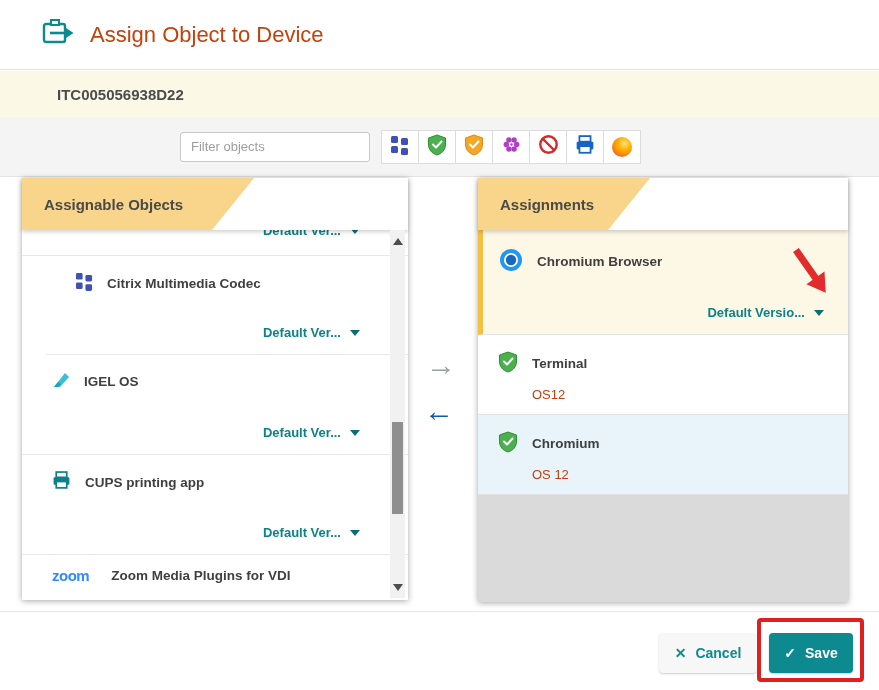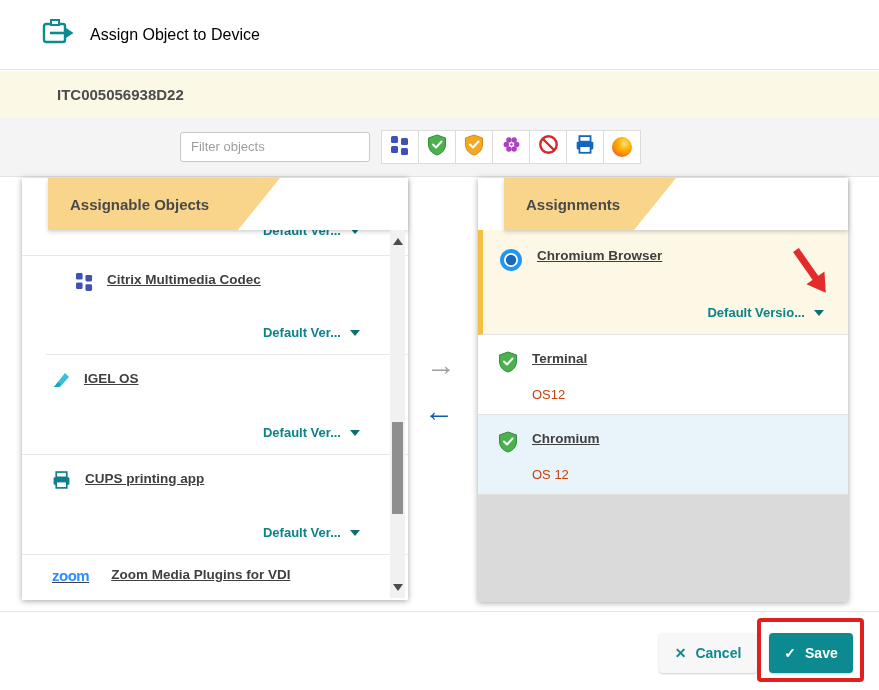--- a/index.html
+++ b/index.html
@@ -2,54 +2,54 @@
 <html><head>
 <meta charset="utf-8">
 <style>
   * { margin:0; padding:0; box-sizing:border-box; }
   html,body { width:879px; height:690px; background:#fff; }
   body { font-family:"Liberation Sans", sans-serif; color:#444; position:relative; overflow:hidden; }
 
   
   .title-bar { position:absolute; top:0; left:0; width:879px; height:70px; background:#fff;
     border-bottom:1px solid #e4e4e4; display:flex; align-items:center; padding-left:42px; gap:16px; }
-  .title-text { font-size:16px; color:#000000; }
+  .title-text { font-size:22px; color:#c2410c; }
 
   
   .device-row { position:absolute; top:71px; left:0; width:879px; height:46px; background:#fcf8e6;
     display:flex; align-items:center; padding-left:57px; }
   .device-id { font-size:15px; font-weight:bold; color:#4c4c4c; }
 
   
   .toolbar { position:absolute; top:117px; left:0; width:879px; height:60px; background:#f4f4f4;
     border-bottom:1px solid #e3e3e3; display:flex; align-items:center; }
   .filter-input { margin-left:180px; width:190px; height:30px; border:1px solid #c9c9c9; border-radius:3px;
     padding:0 10px; font-size:13px; color:#555; background:#fff; font-family:"Liberation Sans",sans-serif; }
   .filter-input::placeholder { color:#9e9e9e; }
   .icon-strip { display:flex; margin-left:12px; }
   .icell { width:38px; height:34px; background:#fff; border:1px solid #dcdcdc; margin-left:-1px;
     display:flex; align-items:center; justify-content:center; }
   .ffx { width:20px; height:20px; border-radius:50%;
     background: radial-gradient(circle at 62% 32%, #ffe082 0%, #ffb300 35%, #fb8c00 60%, #ef5350 82%, #e91e63 100%); }
 
   
-  .panel { position:absolute; background:#fff; box-shadow:0 1px 6px rgba(0,0,0,0.35);padding-left:26px; }
+  .panel { position:absolute; background:#fff; box-shadow:0 1px 6px rgba(0,0,0,0.35); }
   .panel-left { left:22px; top:178px; width:386px; height:422px; }
   .panel-right { left:478px; top:178px; width:370px; height:424px; }
   .phead { position:relative; height:52px; background:#fff; box-shadow:0 2px 4px rgba(0,0,0,0.18); z-index:2; }
   .ptab { position:absolute; left:0; top:0; height:52px; background:#f8d58a;
     clip-path:polygon(0 0, 100% 0, calc(100% - 42px) 100%, 0 100%);
     display:flex; align-items:center; padding-left:22px; font-weight:bold; font-size:15px; color:#4a4a4a; }
   .ptab-left { width:232px; }
   .ptab-right { width:172px; }
   .plist { position:absolute; left:0; top:52px; right:0; bottom:0; overflow:hidden; display:flex; flex-direction:column; }
 
   .obj-row { position:relative; border-bottom:1px solid #e8e8e8; background:#fff; }
-  .obj-label { position:absolute; left:30px; top:16px; display:flex; gap:14px;
-    font-weight:bold; font-size:13.5px; color:#3f3f3f; white-space:nowrap;text-decoration:underline; }
+  .obj-label { position:absolute; left:30px; top:16px; display:flex; align-items:center; gap:14px;
+    font-weight:bold; font-size:13.5px; color:#3f3f3f; white-space:nowrap; }
   .version { position:absolute; right:48px; bottom:14px; display:flex; align-items:center; gap:9px;
     color:#0c8389; font-weight:bold; font-size:13px; cursor:pointer; }
   .caret { width:0; height:0; border-left:5px solid transparent; border-right:5px solid transparent;
     border-top:6px solid #0a6f75; }
   .partial-row { height:26px; overflow:hidden; }
   .partial-row .version { top:-7px; bottom:auto; }
 
   .zoom-word { font-weight:bold; font-size:15px; color:#2d8cff; letter-spacing:-0.5px; }
 
   

